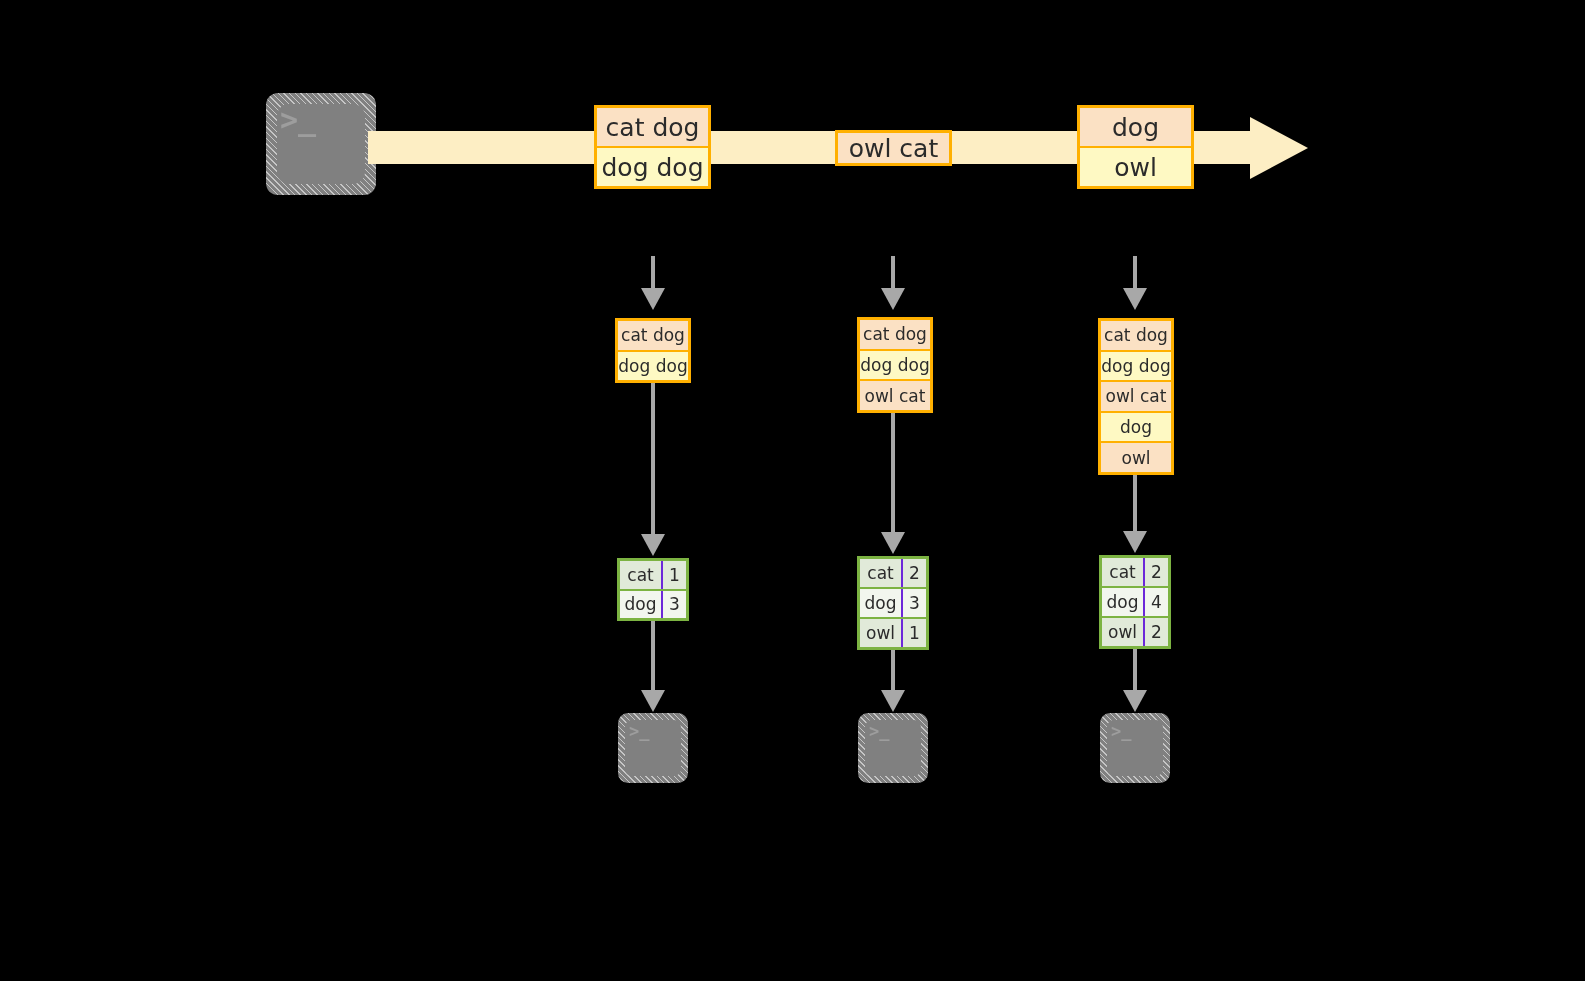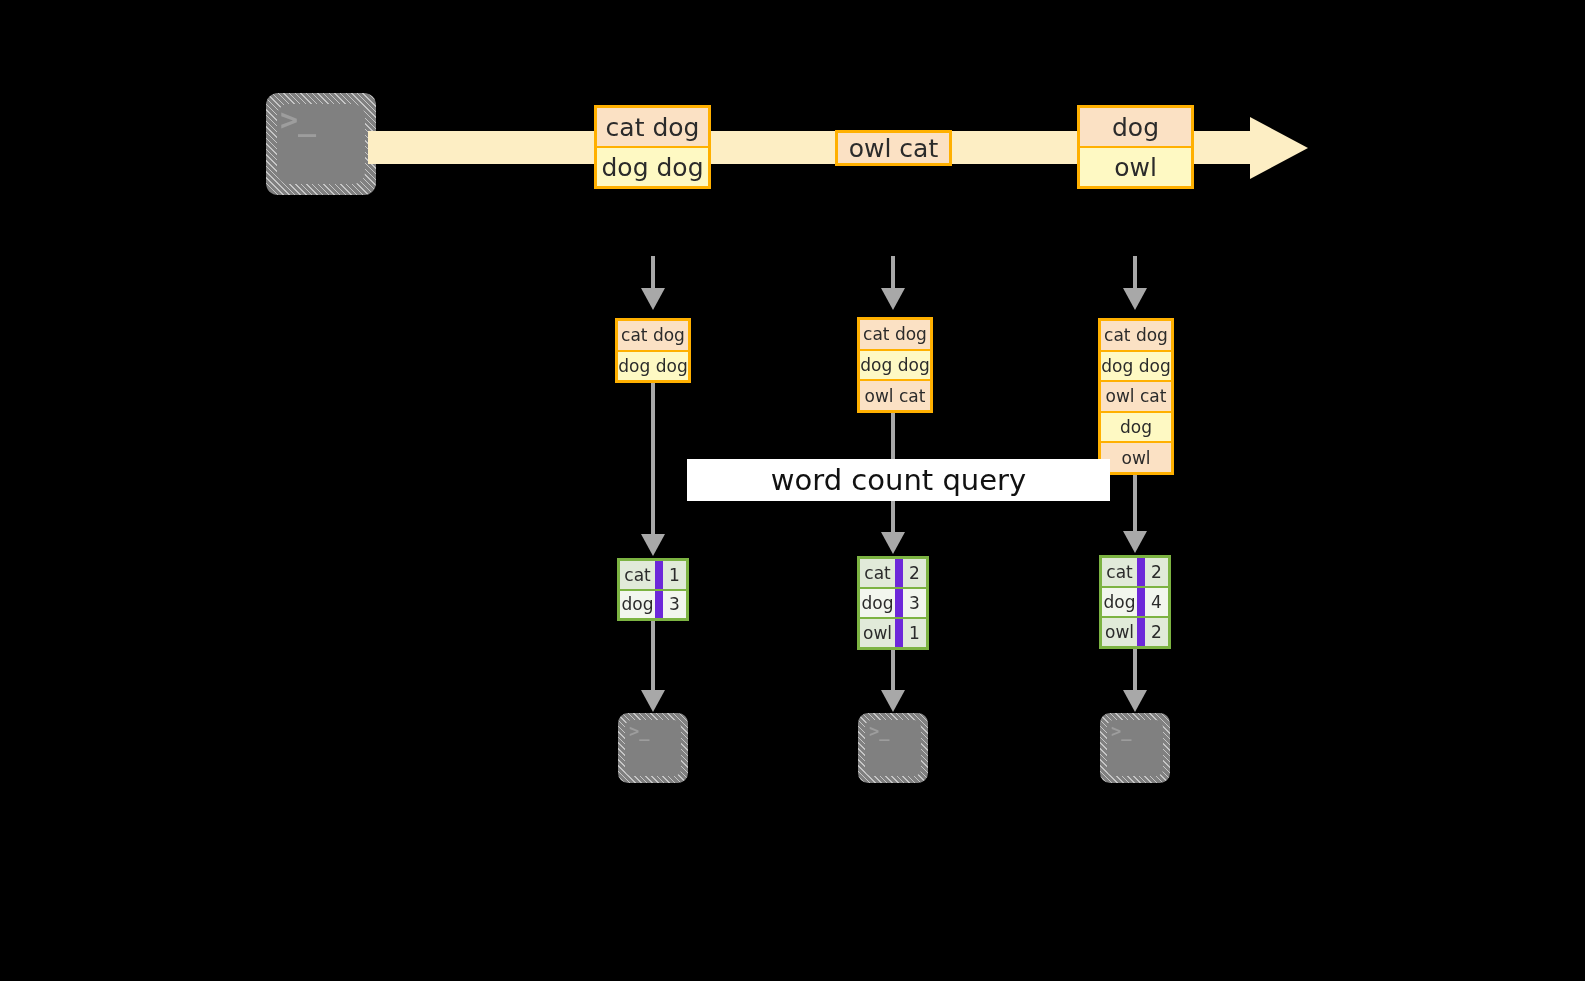--- a/index.html
+++ b/index.html
@@ -109,21 +109,21 @@
   .gcell {
     box-sizing: border-box;
     display: flex;
     align-items: center;
     justify-content: center;
     font-size: 17px;
     color: #2b2b2b;
     background: #f2f6ee;
     white-space: nowrap;
   }
-  .gcell.k { flex: 0 0 43px; border-right: 8px solid #6d28d9; }
+  .gcell.k { flex: 0 0 43px; border-right: 2px solid #6d28d9; }
   .gcell.v { flex: 1 1 auto; }
   .grow.dark .gcell { background: #e1ead9; }
 
   
   .gline {
     position: absolute;
     width: 4px;
     background: #a8a8a8;
   }
   .gline.dashed {
@@ -276,17 +276,14 @@
   </div>
 
   <div class="gline" style="left:1133px; top:649px; height:45px;"></div>
   <div class="ghead" style="left:1123px; top:690px;"></div>
 
   <div class="term small" style="left:1100px; top:713px; width:70px; height:70px;">
     <div class="term-inner"></div>
     <div class="term-glyph">&gt;_</div>
   </div>
 
-  <div class="query-band" style="left:687px; top:459px; width:423px; height:42px;">
-    <span>word count query</span>
-  </div>
 
 </div>
 
 </body></html>

